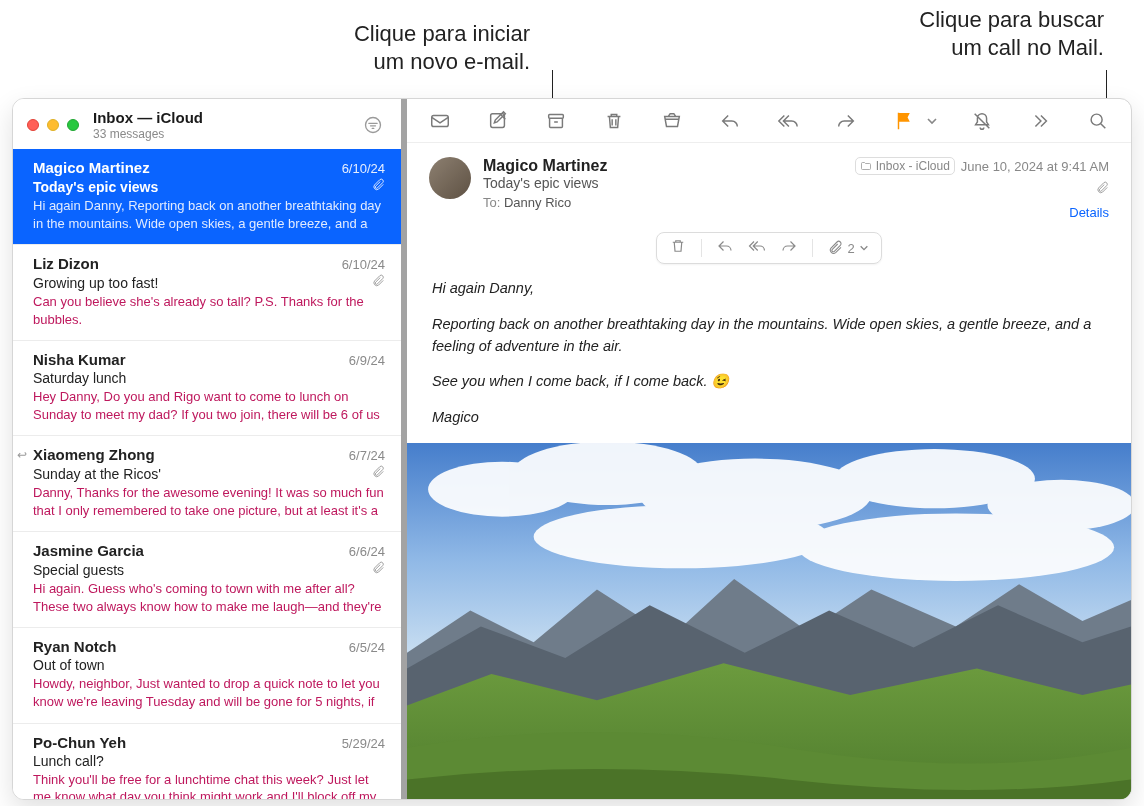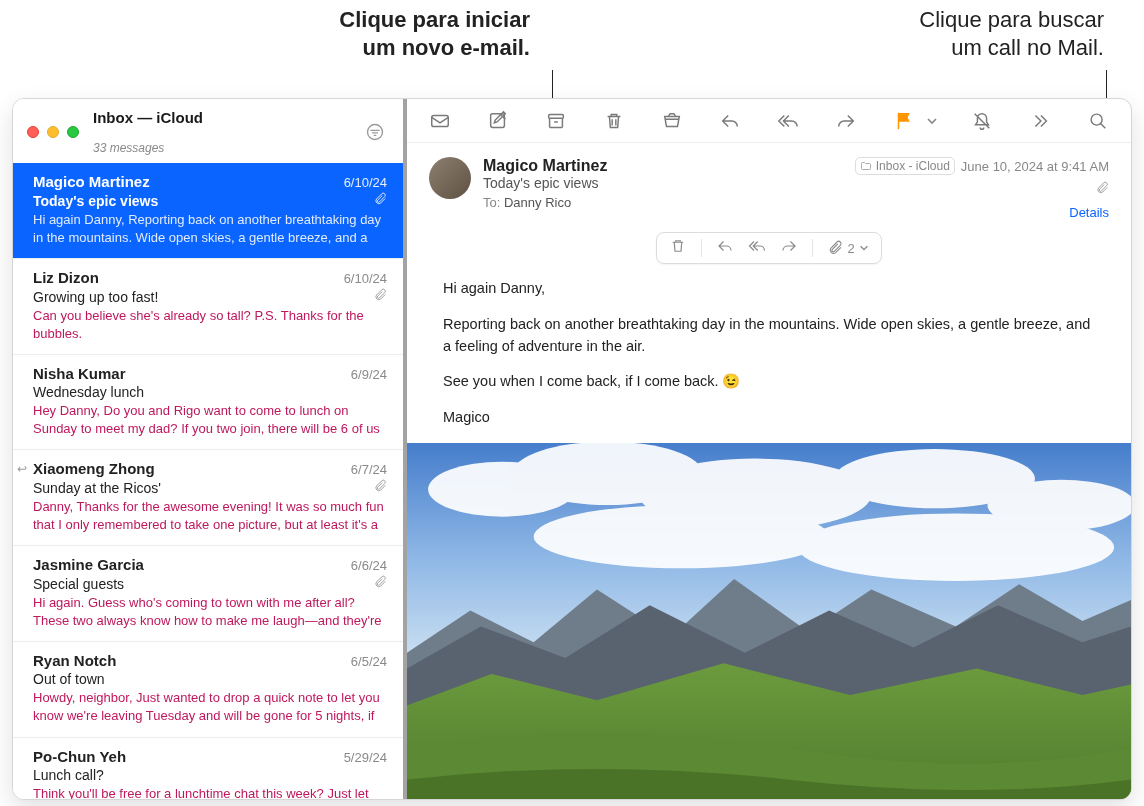--- a/index.html
+++ b/index.html
@@ -7,33 +7,33 @@
   body { width:1144px; height:806px; position:relative; }
 
   
   .callouts { position:absolute; top:6px; left:0; width:1144px; height:88px; pointer-events:none; }
   .callout { position:absolute; font-size:22px; line-height:28px; color:#222; text-align:right; }
   .callout .ln { display:block; }
   .callout-rule { position:absolute; width:1px; background:#222; }
 
   
   .window { position:absolute; top:98px; left:12px; width:1120px; height:702px; border:1px solid #d6d6d6; border-radius:12px; overflow:hidden; box-shadow:0 10px 26px rgba(0,0,0,0.12); background:#fff; display:flex; }
-  .left { width:434px; border-right:4px solid #a3a3a3; display:flex; flex-direction:column; background:#fff; }
+  .left { width:434px; border-right:6px solid #a3a3a3; display:flex; flex-direction:column; background:#fff; }
   .right { flex:1; display:flex; flex-direction:column; }
 
   
   .titlebar { display:flex; align-items:center; padding:10px 14px 8px 14px; }
   .tl { display:flex; gap:8px; margin-right:14px; }
   .dot { width:12px; height:12px; border-radius:50%; }
   .dot.red{background:#ff5f57;border:1px solid #e24238;}
   .dot.yellow{background:#febc2e;border:1px solid #deb126;}
   .dot.green{background:#28c840;border:1px solid #21a633;}
   .title-block { flex:1; }
   .title { font-weight:700; font-size:15px; color:#1a1a1a; }
-  .subtitle { font-size:12px; color:#8a8a8a; margin-top:15px;font-style:italic; }
+  .subtitle { font-size:12px; color:#8a8a8a; margin-top:1px; }
   .filter-btn { color:#8a8a8a; display:flex; align-items:center; justify-content:center; width:28px; height:28px; border-radius:6px; }
   .filter-btn svg { width:20px; height:20px; }
 
   
   .list { flex:1; overflow:hidden; }
   .msg { padding:10px 16px 12px 20px; border-bottom:1px solid #ececec; position:relative; }
   .msg.selected { background:#0a64ff; color:#fff; }
   .msg .row1 { display:flex; align-items:baseline; }
   .msg .from { font-weight:700; font-size:15px; flex:1; }
   .msg.selected .from { color:#fff; }
@@ -73,33 +73,33 @@
   
   .inline-actions { display:flex; align-items:center; gap:14px; border:1px solid #dcdcdc; border-radius:8px; padding:4px 12px; width:fit-content; margin:4px auto 8px; color:#8a8a8a; box-shadow:0 1px 2px rgba(0,0,0,0.05); }
   .inline-actions .sep { width:1px; height:18px; background:#e4e4e4; }
   .inline-actions svg { width:18px; height:18px; stroke:#8a8a8a; fill:none; stroke-width:1.6; }
   .inline-actions .att { display:flex; align-items:center; gap:4px; font-size:13px; }
   .inline-actions .att svg{width:16px;height:16px;}
   .inline-actions .caret svg{width:10px;height:10px;}
 
   
   .mbody { padding:6px 24px 0; font-size:14.5px; line-height:1.5; color:#222; }
-  .mbody p { margin:0 12px 14px; }
+  .mbody p { margin:0 1px 14px;font-style:italic; }
 
   
   .photo { flex:1; margin:0 0 0 0; position:relative; overflow:hidden; }
   .photo svg { width:100%; height:100%; display:block; }
 
   .clip svg { width:14px; height:14px; stroke:currentColor; fill:none; stroke-width:1.6; }
 </style>
 </head>
 <body>
 
 <div class="callouts">
-  <div class="callout" style="right:614px; top:0;font-weight:bold;">
+  <div class="callout" style="right:614px; top:14px;">
     <span class="ln">Clique para iniciar</span>
     <span class="ln">um novo e-mail.</span>
   </div>
   <div class="callout-rule" style="left:552px; top:64px; height:48px;"></div>
 
   <div class="callout" style="right:40px; top:0;margin-left:16px;">
     <span class="ln">Clique para buscar</span>
     <span class="ln">um call no Mail.</span>
   </div>
   <div class="callout-rule" style="left:1106px; top:64px; height:48px;"></div>
@@ -152,21 +152,21 @@
               </svg></span>
           </div>
           <div class="prev">Can you believe she's already so tall? P.S. Thanks for the bubbles.</div>
         </div>
         <div class="msg">
           <div class="row1">
             <div class="from">Nisha Kumar</div>
             <div class="date">6/9/24</div>
           </div>
           <div class="subj">
-            <span>Wednesday lunch</span>
+            <span>Saturday lunch</span>
           </div>
           <div class="prev">Hey Danny, Do you and Rigo want to come to lunch on Sunday to meet my dad? If you two join, there will be 6 of us total. Would…</div>
         </div>
         <div class="msg">
           <span class="reply-glyph">↩</span>
           <div class="row1">
             <div class="from">Xiaomeng Zhong</div>
             <div class="date">6/7/24</div>
           </div>
           <div class="subj">

